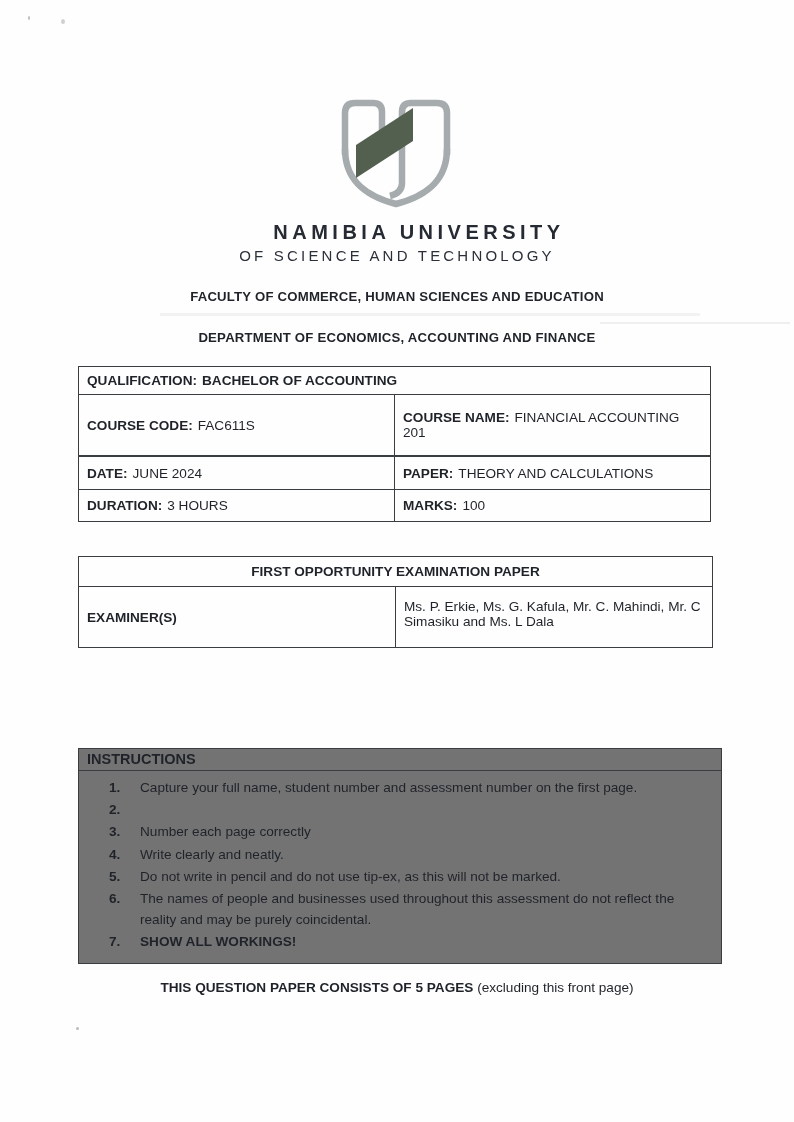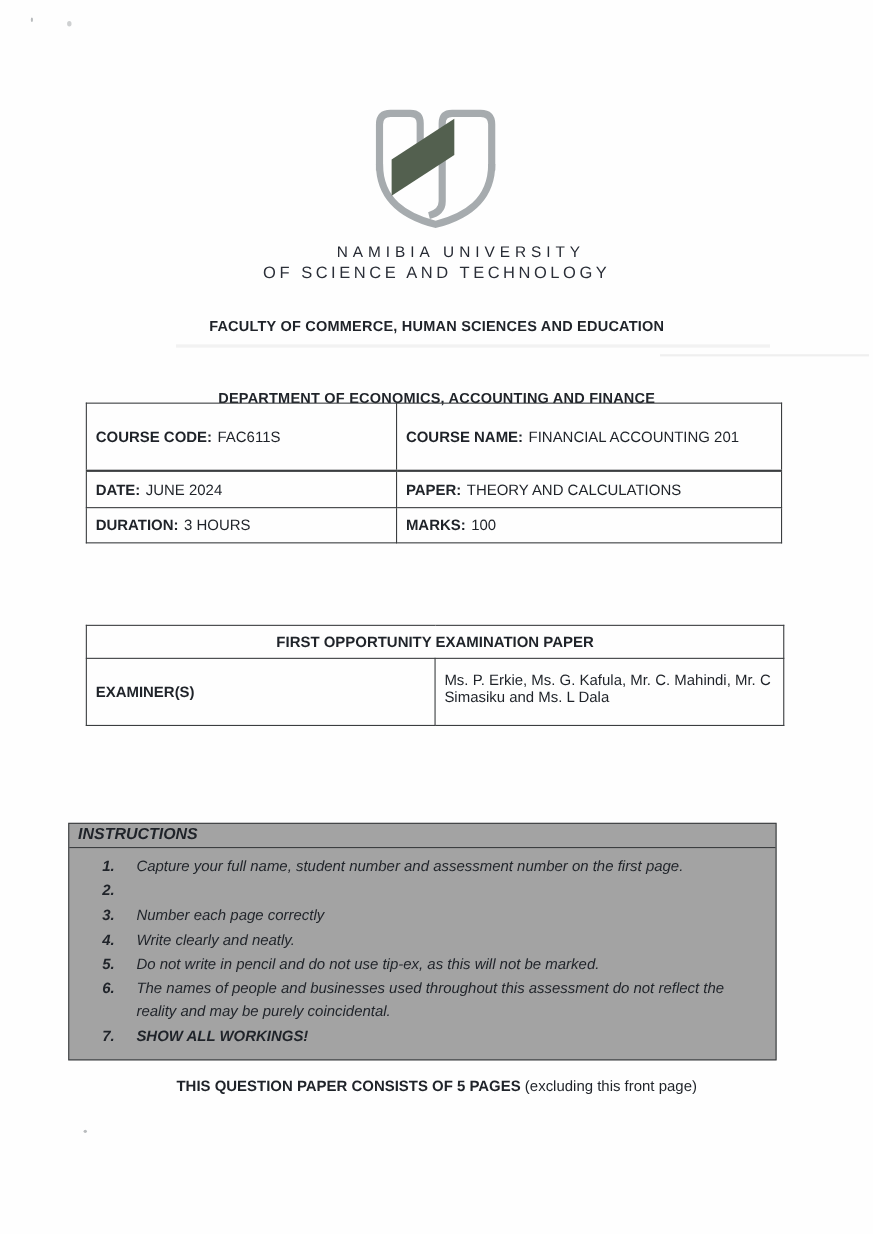--- a/index.html
+++ b/index.html
@@ -4,45 +4,45 @@
 <style>
   html,body{margin:0;padding:0;}
   body{
     width:794px;height:1122px;position:relative;background:#fefefe;
     font-family:"Liberation Sans", sans-serif;color:#21242b;overflow:hidden;
   }
   .abs{position:absolute;}
 
   
   .logo-wrap{top:93px;left:0;right:0;display:flex;flex-direction:column;align-items:center;}
-  .wordmark1{margin-top:10px;font-size:14px;font-weight:normal;letter-spacing:4.5px;color:#262a33;margin-left:44px;}
+  .wordmark1{margin-top:10px;font-size:20px;font-weight:bold;letter-spacing:4.5px;color:#262a33;margin-left:44px;}
   .wordmark2{margin-top:3px;font-size:15px;font-weight:400;letter-spacing:3.2px;color:#2b2f38;}
 
   
   .heading{left:0;right:0;text-align:center;font-weight:bold;font-size:13.2px;color:#1f2329;letter-spacing:.2px;}
   .faculty{top:289px;}
-  .department{top:330px;margin-top:24px;}
+  .department{top:330px;}
 
   
   table{border-collapse:collapse;table-layout:fixed;}
   td{border:1.6px solid #3b3e40;font-size:13.6px;vertical-align:middle;padding:2px 8px;color:#1f2329;}
   .lbl{font-weight:bold;}
   .val{margin-left:5px;}
   .course-table{top:366px;left:78px;width:633px;}
   .course-table table{width:633px;}
   .course-table td.c1{width:265px;}
   .thick-top td{border-top-width:2.2px;}
 
-  .exam-table{top:568px;left:78px;width:695px;}
+  .exam-table{top:556px;left:78px;width:695px;}
   .exam-table table{width:635px;}
   .exam-table td.h{height:25px;text-align:center;font-weight:bold;}
   .exam-table td.c1{width:110px;font-weight:bold;}
 
   
-  .instructions{top:748px;left:62px;width:642px;border:1.7px solid #3b3e40;background:#a3a3a3;font-style:italic;}
+  .instructions{top:748px;left:78px;width:642px;border:1.7px solid #3b3e40;background:#737373;}
   .instr-title{font-weight:bold;font-size:14.5px;padding:2px 8px 3px;border-bottom:1.6px solid #3b3e40;color:#1f2329;}
   .instr-list{margin:6px 10px 10px 30px;padding:0;}
   .instr-item{display:flex;font-size:13.6px;line-height:1.56;color:#1f2329;margin:0 0 1px 0;}
   .instr-item .num{font-weight:bold;width:22px;flex:0 0 22px;}
   .instr-item .txt{padding-left:9px;}
   .instr-item.bold .txt{font-weight:bold;}
 
   
   .footer-note{top:980px;left:0;right:0;text-align:center;font-size:13.6px;color:#1f2329;}
   .footer-note .b{font-weight:bold;}
@@ -74,20 +74,25 @@
   <div class="wordmark1">NAMIBIA UNIVERSITY</div>
   <div class="wordmark2">OF SCIENCE AND TECHNOLOGY</div>
 </div>
 
 <div class="abs heading faculty">FACULTY OF COMMERCE, HUMAN SCIENCES AND EDUCATION</div>
 <div class="abs heading department">DEPARTMENT OF ECONOMICS, ACCOUNTING AND FINANCE</div>
 
 <div class="abs course-table">
   <table>
     <tbody>
+        <tr>
+      <td colspan="2" style="height:23px;">
+        <span class="lbl">QUALIFICATION:</span><span class="lbl val">BACHELOR OF ACCOUNTING</span>
+      </td>
+    </tr>
     <tr>
       <td class="c1" style="height:56px;">
         <span class="lbl">COURSE CODE:</span><span class="val">FAC611S</span>
       </td>
       <td>
         <span class="lbl">COURSE NAME:</span><span class="val">FINANCIAL ACCOUNTING 201</span>
       </td>
     </tr>
     <tr class="thick-top">
       <td class="c1" style="height:28px;">

